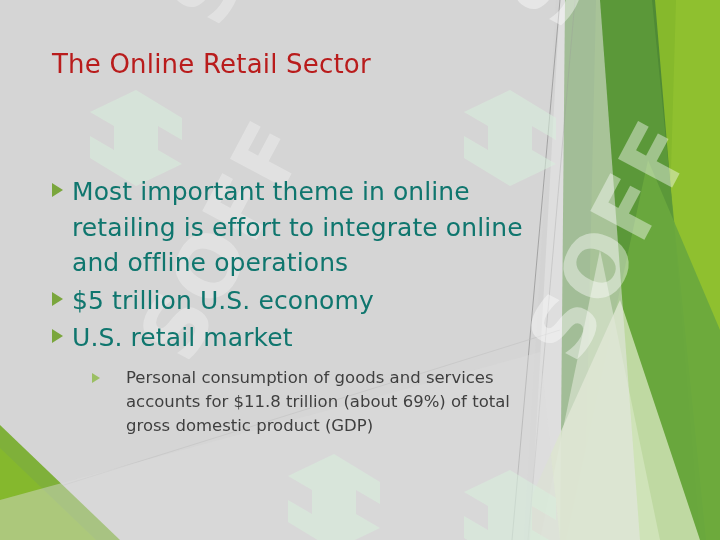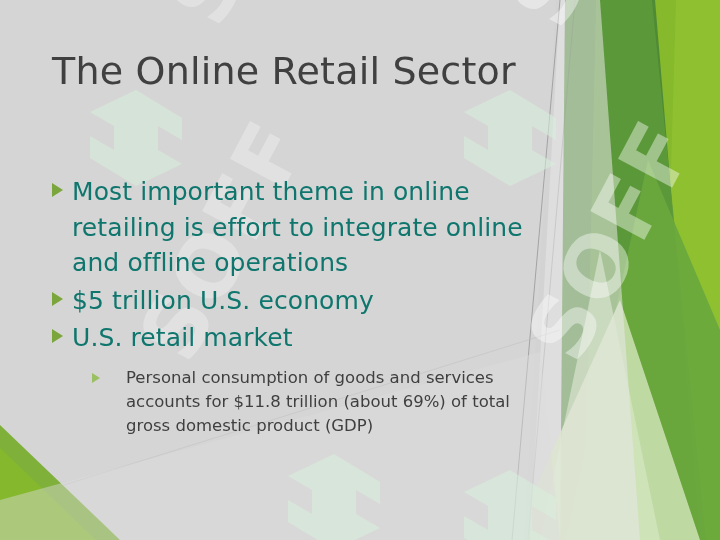--- a/index.html
+++ b/index.html
@@ -52,23 +52,23 @@
     position: absolute;
     top: 0; left: 0;
     width: 720px;
     height: 540px;
   }
   .title {
     position: absolute;
     left: 52px;
     top: 50px;
     width: 520px;
-    font-size: 38px;
+    font-size: 26px;
     font-weight: normal;
-    color: #404040;
+    color: #b91c1c;
     line-height: 1.15;
     letter-spacing: 0.2px;
   }
   .body-list {
     position: absolute;
     left: 52px;
     top: 174px;
     width: 520px;
   }
   .bullet-row {

